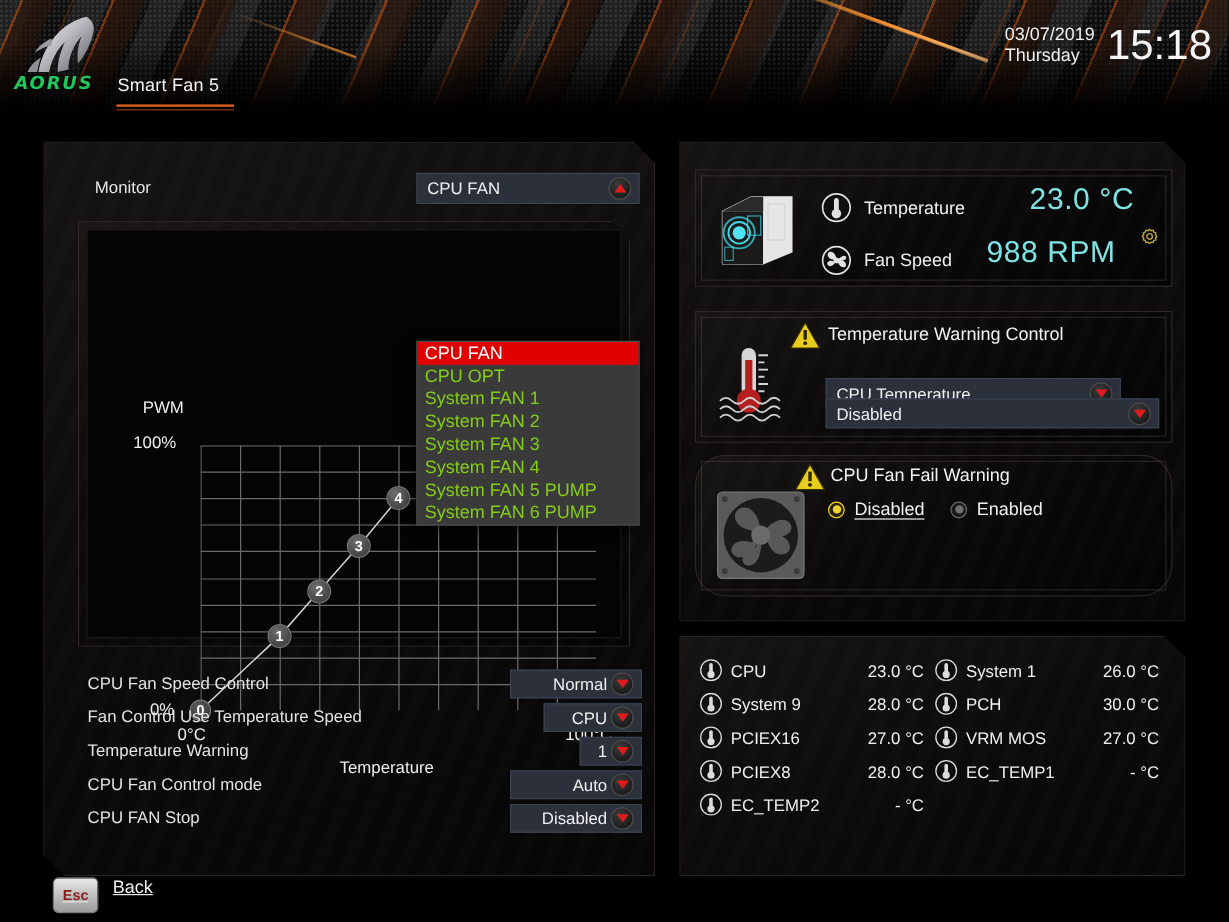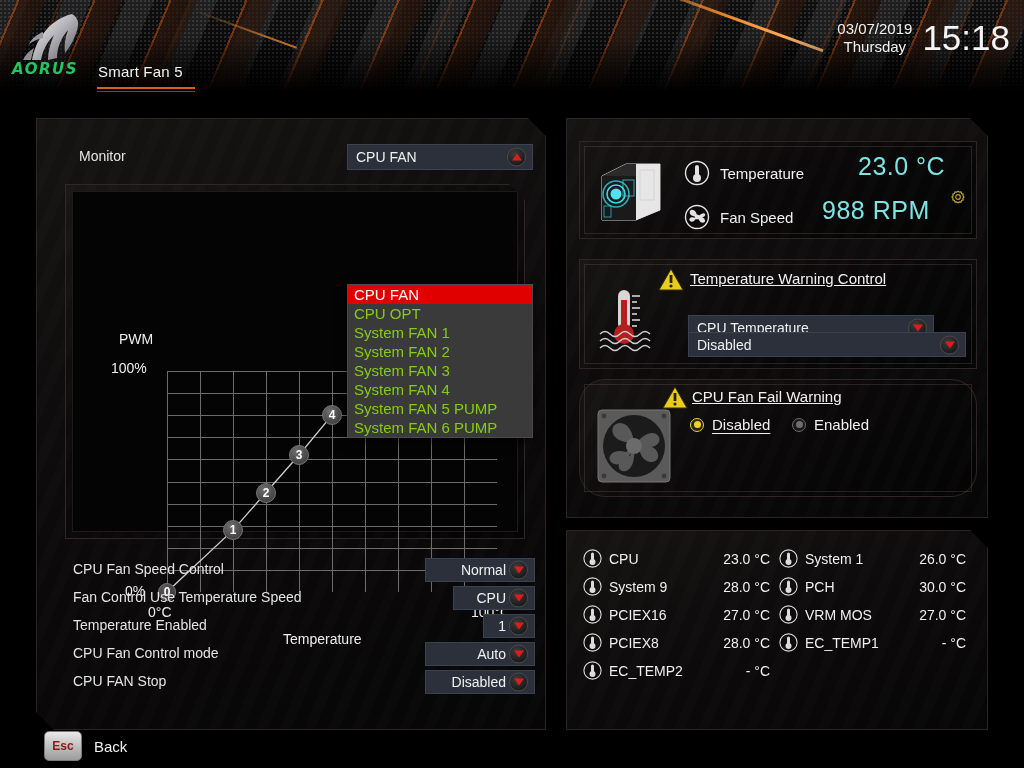--- a/index.html
+++ b/index.html
@@ -73,21 +73,21 @@
   .tab-underline{
     position:absolute;left:97px;top:87px;width:98px;height:2px;
     background:#d9611c;
   }
   .tab-underline2{
     position:absolute;left:97px;top:91px;width:98px;height:1px;
     background:#8a3c10;
   }
 
   .clock{position:absolute;right:14px;top:20px;display:flex;align-items:center;gap:10px;}
-  .clock-dt{text-align:center;line-height:1.15;}
+  .clock-dt{text-align:left;line-height:1.15;}
   .clock-date{font-size:15px;color:#f0f0f0;}
   .clock-day{font-size:15px;color:#f0f0f0;}
   .clock-time{
     font-size:35px;color:#f5f5f5;letter-spacing:0px;line-height:1;
     font-weight:400;
   }
 
   
   .panel{
     position:absolute;
@@ -196,21 +196,21 @@
     z-index:60;
     box-shadow:0 3px 10px rgba(0,0,0,0.65);
   }
   .dd-item{
     height:19px;line-height:19px;padding:0 2px 0 6px;
     font-size:15px;color:#84cc16;white-space:nowrap;
   }
   .dd-item.sel{background:#e00000;color:#ffffff;}
 
   
-  .backbar{position:absolute;left:44px;top:731px;display:flex;align-items:center;gap:12px;}
+  .backbar{position:absolute;left:44px;top:731px;display:flex;gap:12px;text-decoration:underline;}
   .esckey{
     width:36px;height:28px;border-radius:5px;
     background:linear-gradient(180deg,#e9e9e9 0%,#bcbcbc 55%,#9c9c9c 100%);
     border:1px solid #7a7a7a;
     display:flex;align-items:center;justify-content:center;
     font-size:12px;color:#8b1b16;font-weight:bold;
     box-shadow:0 2px 3px rgba(0,0,0,0.6);
   }
   .backtxt{font-size:15px;color:#f0f0f0;}
 
@@ -234,21 +234,21 @@
   #card-tempwarn{left:12px;top:140px;width:398px;height:110px;}
   #card-fanfail{left:12px;top:260px;width:398px;height:118px;border-radius:26px;}
 
   .pcicon{position:absolute;left:16px;top:14px;width:70px;height:70px;}
   .mrow{position:absolute;display:flex;align-items:center;gap:10px;}
   .mrow .glyph{width:26px;height:26px;}
   .mrow .mlabel{font-size:15px;color:#f0f0f0;}
   .mval{position:absolute;font-size:25px;color:#7fe3e3;letter-spacing:0.5px;white-space:nowrap;}
 
   .warn-tri{position:absolute;width:26px;height:24px;}
-  .warn-title{position:absolute;font-size:15px;color:#f2f2f2;text-decoration:underline;}
+  .warn-title{position:absolute;font-size:15px;color:#f2f2f2;}
   .thermo{position:absolute;left:18px;top:26px;width:78px;height:72px;}
   .fanimg{position:absolute;left:16px;top:28px;width:76px;height:76px;}
 
   .warn-select{
     position:absolute;height:25px;background:#2b303b;border:1px solid #3a4150;
     box-sizing:border-box;display:flex;align-items:center;padding:0 8px;
     font-size:14px;color:#f0f0f0;
   }
 
   .radio-row{position:absolute;display:flex;align-items:center;gap:8px;font-size:15px;}
@@ -388,21 +388,21 @@
         <div class="srow">
           <div class="srow-label">Fan Control Use Temperature Speed</div>
           <div class="srow-val" style="width: 82px;">
             <span>CPU</span>
             <span class="select-arrow">
               <span class="tri-down"></span>
             </span>
           </div>
         </div>
         <div class="srow">
-          <div class="srow-label">Temperature Enabled</div>
+          <div class="srow-label">Temperature Warning</div>
           <div class="srow-val" style="width: 52px;">
             <span>1</span>
             <span class="select-arrow">
               <span class="tri-down"></span>
             </span>
           </div>
         </div>
         <div class="srow">
           <div class="srow-label">CPU Fan Control mode</div>
           <div class="srow-val" style="width: 110px;">

